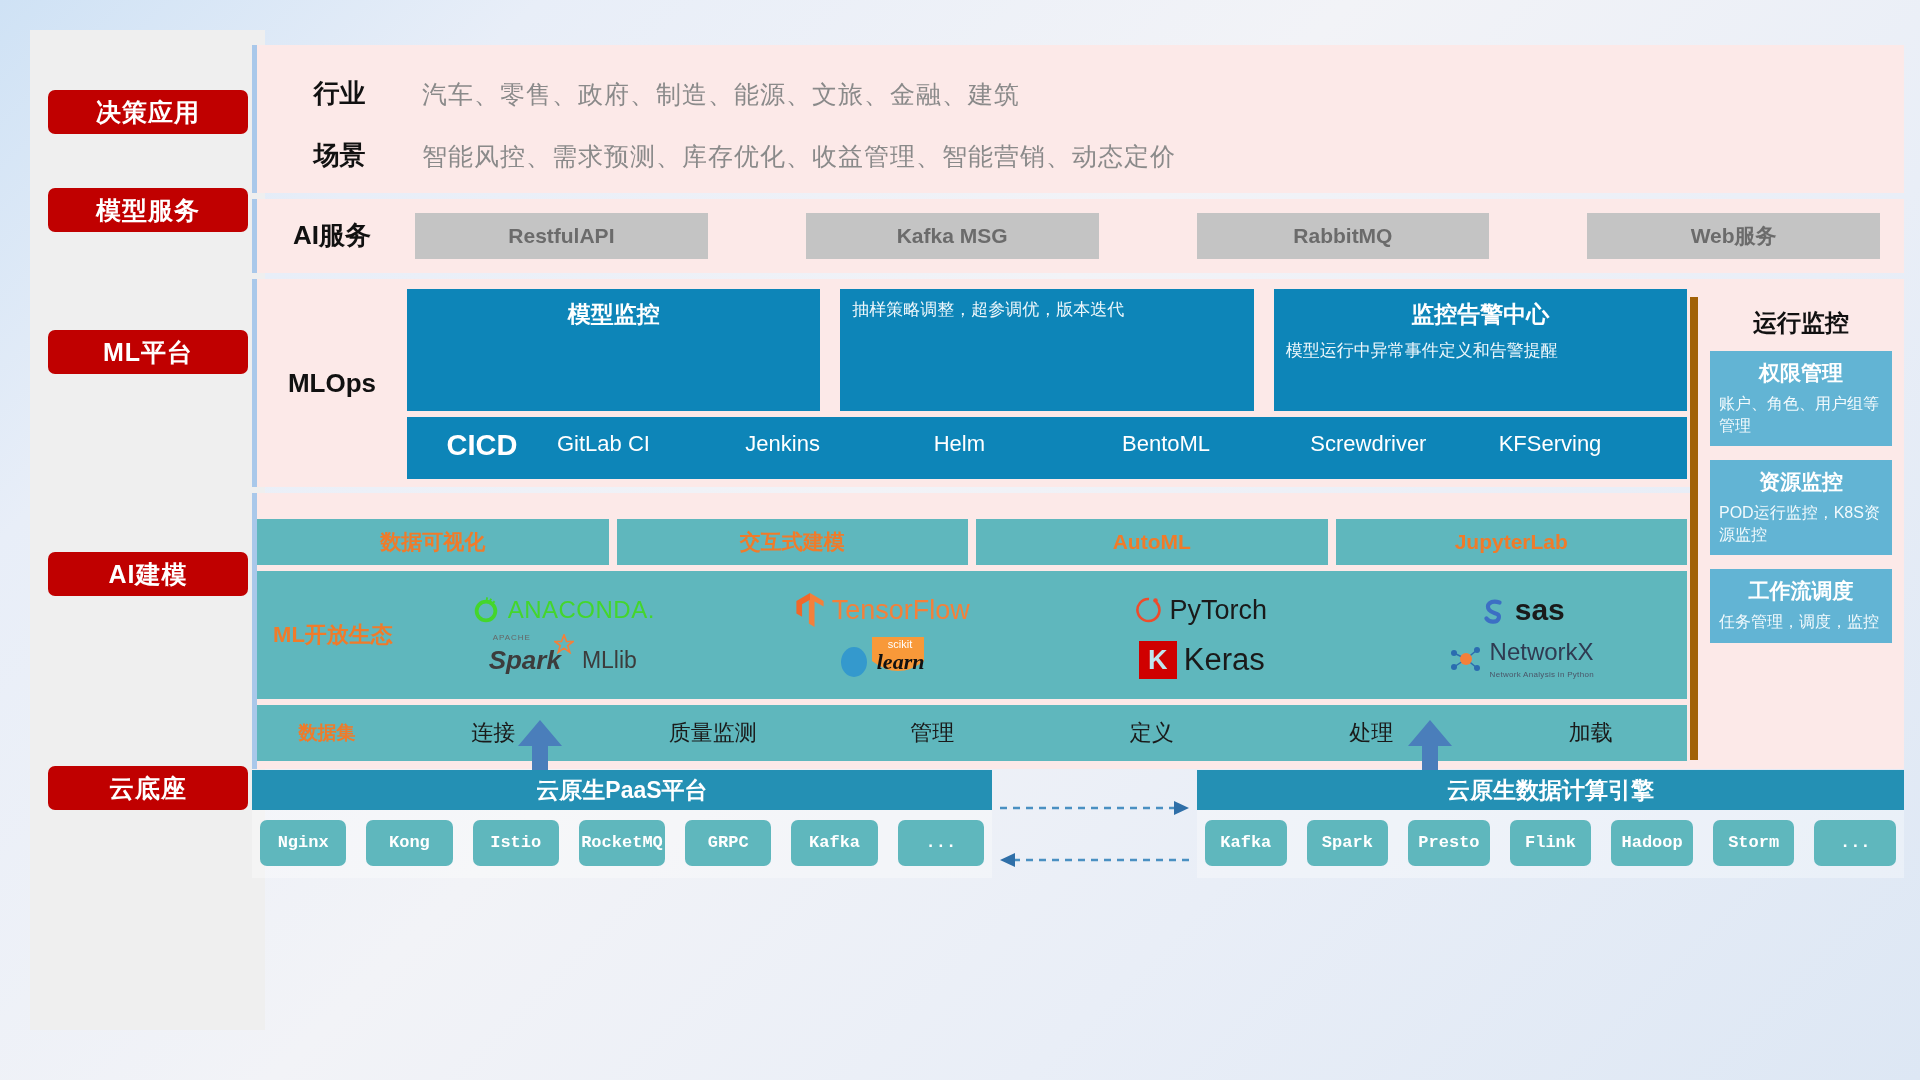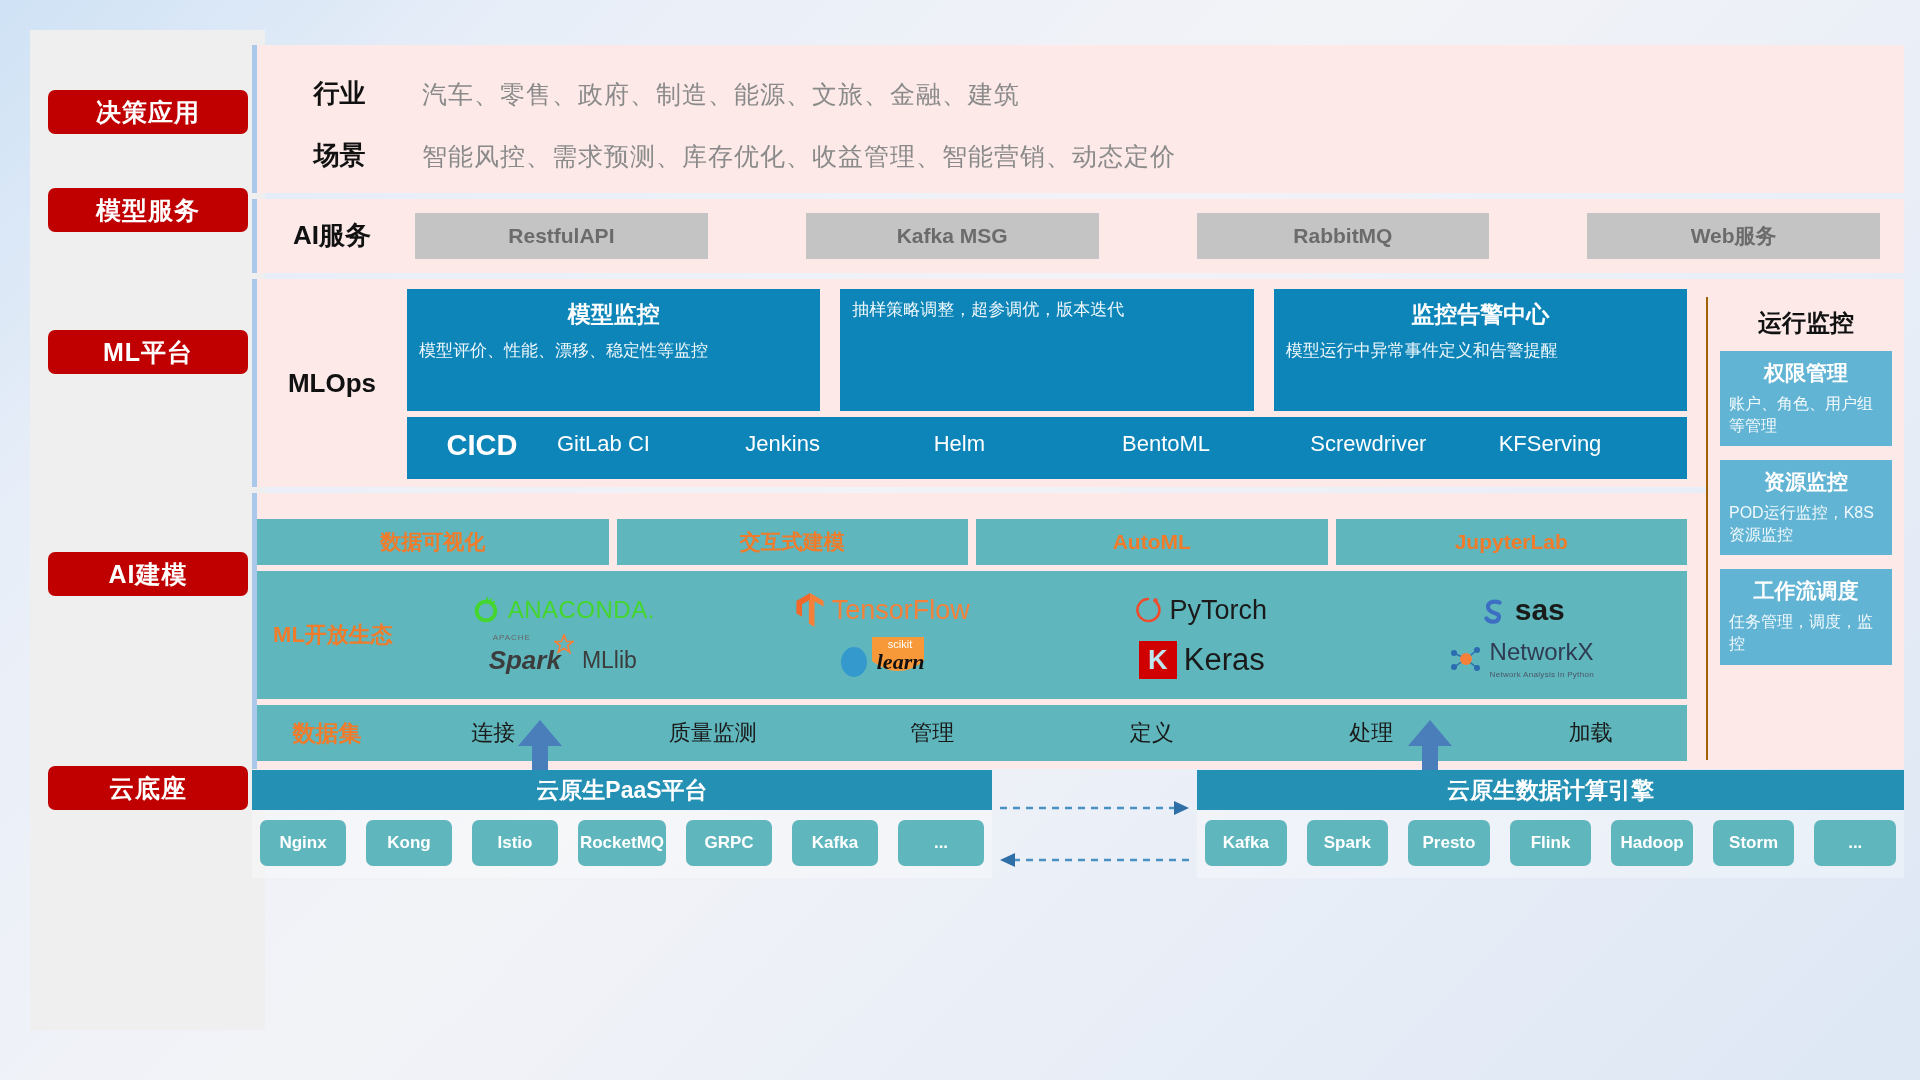--- a/index.html
+++ b/index.html
@@ -88,43 +88,43 @@
     height: 128px; padding: 4px 6px;
   }
   .eco-title { flex: 0 0 140px; color: #f07b2a; font-weight: bold; font-size: 22px; text-align: center; }
   .eco-logos { flex: 1; display: grid; grid-template-columns: repeat(4, 1fr); grid-template-rows: 1fr 1fr; align-items: center; }
   .logo { display: flex; align-items: center; justify-content: center; gap: 7px; }
   .logo-text { font-size: 27px; white-space: nowrap; }
 
   .ds-row {
     margin-top: 6px; background: #5fb7bd; display: flex; align-items: center; height: 56px;
   }
-  .ds-title { flex: 0 0 140px; color: #f07b2a; font-weight: bold; font-size: 23px; text-align: center; }
+  .ds-title { flex: 0 0 140px; color: #f07b2a; font-weight: bold; font-size: 19px; text-align: center; }
   .ds-items { flex: 1; display: flex; gap: 27px; }
   .ds-item { flex: 1; text-align: center; font-size: 22px; color: #1a1a1a; }
 
   
   .rightcol {
-    position: absolute; right: 0; top: 0; width: 198px;
-    background: #fce9e8; border-left: 2px solid #a16207;
+    position: absolute; right: 0; top: 0; width: 214px;
+    background: #fce9e8; border-left: 8px solid #a16207;
     padding: 10px 12px 12px 12px;
   }
   .rightcol h3 { text-align: center; font-size: 24px; font-weight: bold; color: #111; margin-bottom: 12px; }
   .mon-card { background: #62b4d4; color: #fff; padding: 8px 9px 10px 9px; margin-bottom: 14px; }
   .mon-card h5 { text-align: center; font-size: 21px; font-weight: bold; margin-bottom: 6px; }
   .mon-card p { font-size: 16px; line-height: 1.35; color: #f2fafd; }
 
   
   .cloud { position: absolute; left: 252px; top: 720px; width: 1652px; height: 320px; }
   .cb-panel { position: absolute; background: rgba(255,255,255,0.32); }
   .cb-head {
     background: #2490b4; color: #fff; font-weight: bold; font-size: 23px;
     height: 40px; display: flex; align-items: center; justify-content: center;
   }
-  .cb-items { display: flex; gap: 20px; padding: 10px 8px 12px 8px; }
+  .cb-items { display: flex; gap: 20px; padding: 10px 8px 12px 8px; font-family: Liberation Mono, monospace; }
   .cb-chip {
     flex: 1; background: #5fb7bd; color: #fff; font-weight: bold; font-size: 17px;
     border-radius: 7px; height: 46px;
     display: flex; align-items: center; justify-content: center; text-align: center;
     line-height: 1.1; padding: 0 2px;
   }
 </style>
 </head>
 <body>
 
@@ -162,21 +162,20 @@
     </div>
 
     <div class="band b-mlops" style="padding-right:203px">
       <div class="mlops-label">
         <div class="row-label">MLOps</div>
       </div>
       <div class="mlops-body">
         <div class="mlops-cards">
           <div class="mlops-card">
             <h4>模型监控</h4>
-            <p>模型评价、性能、漂移、稳定性等监控</p>
           </div>
           <div class="mlops-card">
             <p>抽样策略调整，超参调优，版本迭代</p>
           </div>
           <div class="mlops-card">
             <h4>监控告警中心</h4>
             <p>模型运行中异常事件定义和告警提醒</p>
           </div>
         </div>
         <div class="cicd-bar">

